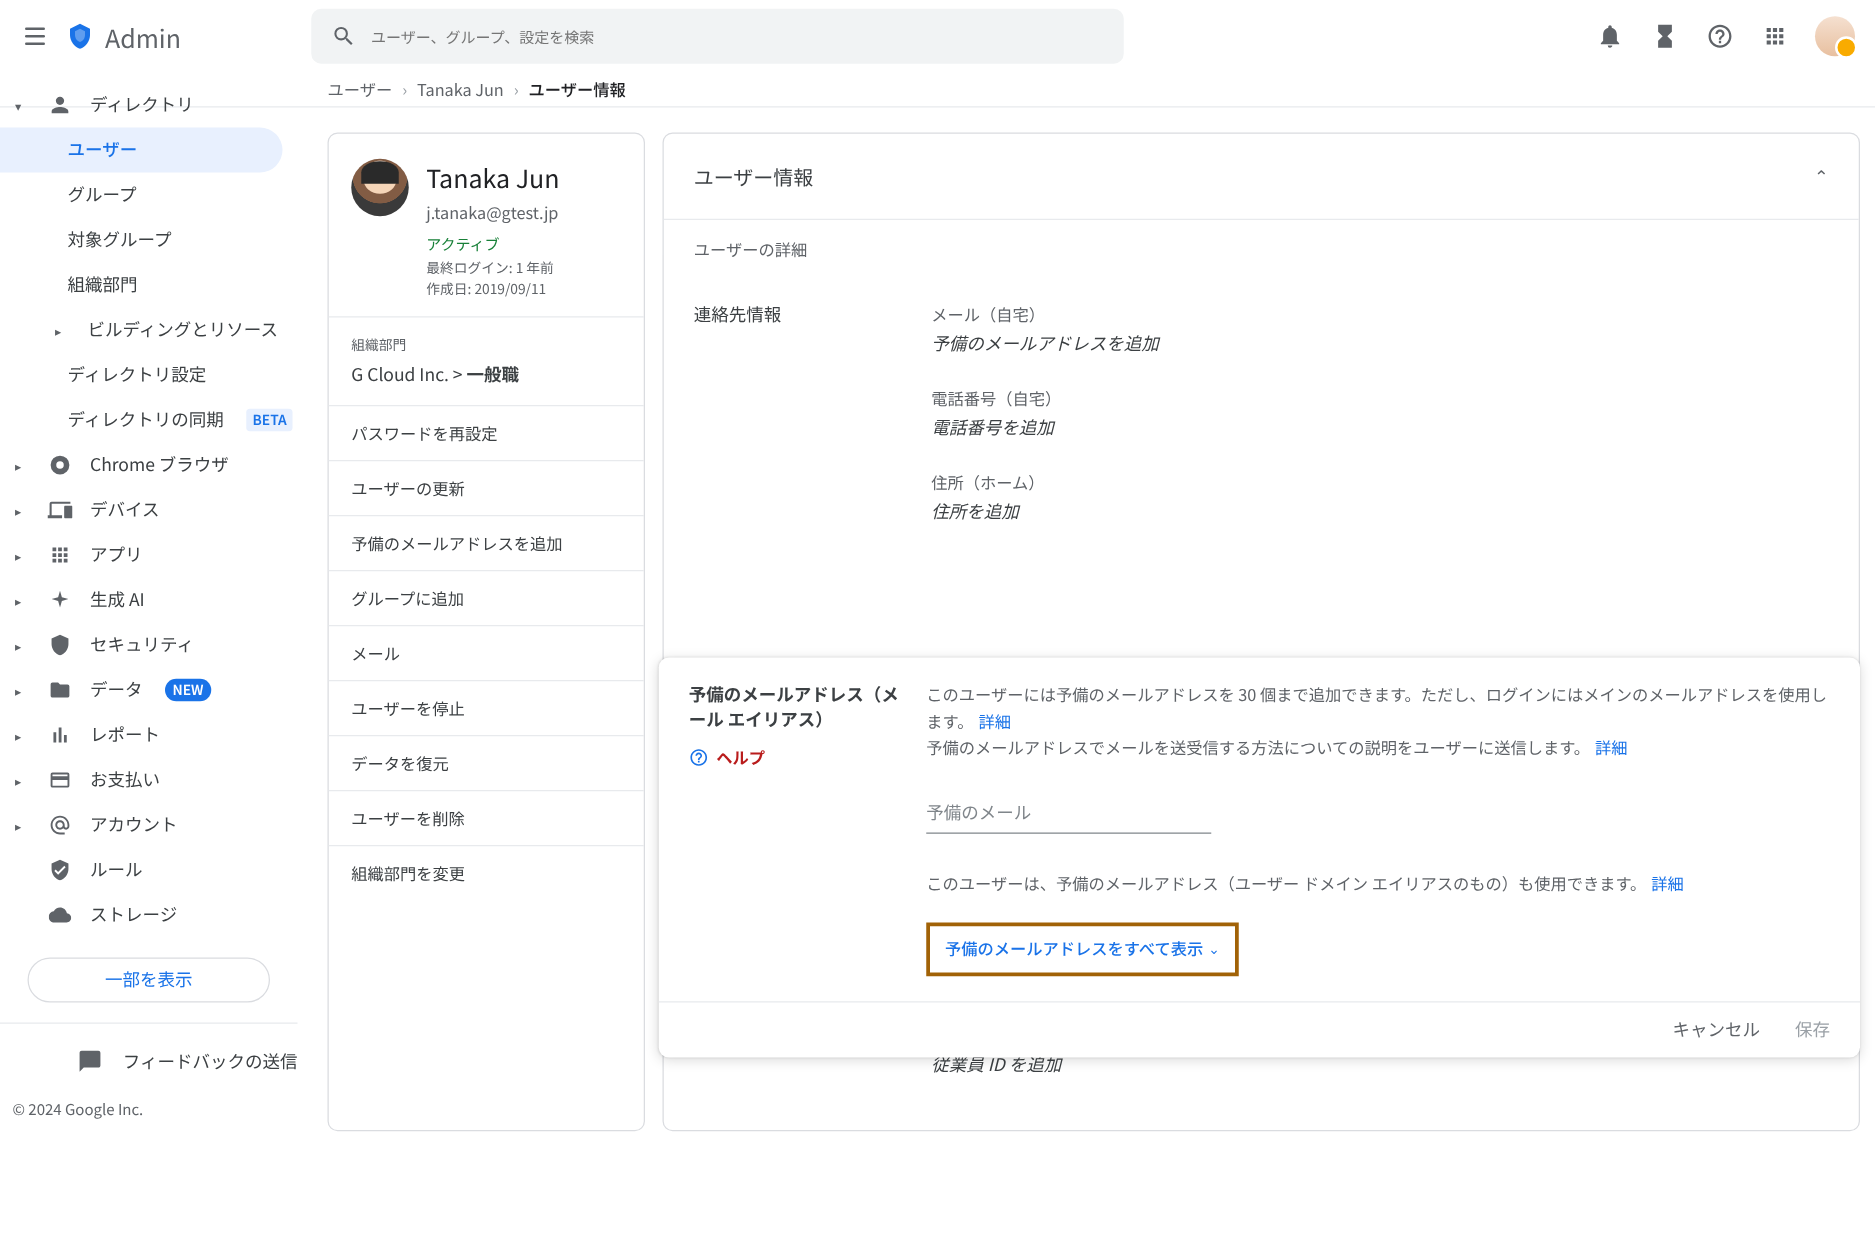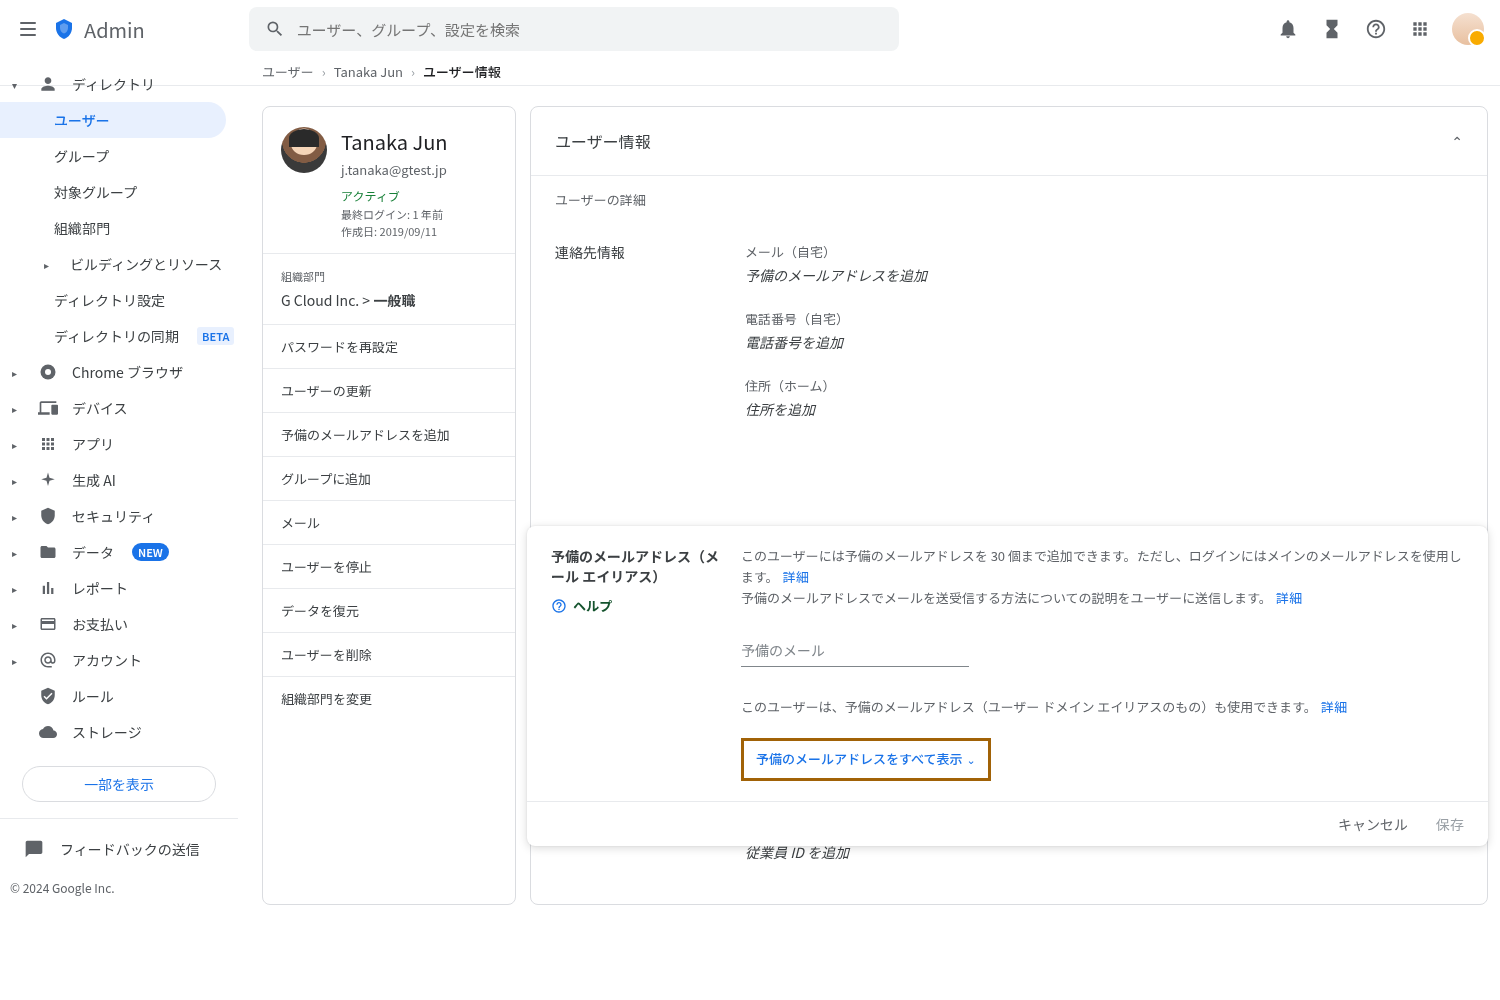--- a/index.html
+++ b/index.html
@@ -5,21 +5,21 @@
 * { margin: 0; padding: 0; box-sizing: border-box; font-family: 'Noto Sans JP', Arial, sans-serif; }
 body { background: #fff; color: #202124; font-size: 14px; }
 
 
 .header { height: 58px; display: flex; align-items: center; padding: 0 16px; gap: 12px; }
 .menu-icon { width: 24px; height: 24px; display: flex; flex-direction: column; justify-content: center; gap: 4px; cursor: pointer; padding: 0 4px;}
 .menu-icon span { height: 2px; background: #5f6368; border-radius: 1px; }
 .logo-wrap { display: flex; align-items: center; gap: 8px; font-size: 20px; color: #5f6368; }
 .logo-svg { width: 24px; height: 24px; }
 .search-bar { flex: 0 0 650px; margin-left: 92px; height: 44px; background: #f1f3f4; border-radius: 8px; display: flex; align-items: center; padding: 0 16px; gap: 12px; color: #5f6368; }
-.search-bar input { border: none; background: transparent; outline: none; flex: 1; font-size: 15px; color: #3c4043; }
+.search-bar input { border: none; background: transparent; outline: none; flex: 1; font-size: 12px; color: #3c4043; }
 .header-spacer { flex: 1; }
 .header-icons { display: flex; align-items: center; gap: 20px; color: #5f6368; }
 .hicon { width: 24px; height: 24px; display: flex; align-items: center; justify-content: center; cursor: pointer; }
 .avatar { width: 32px; height: 32px; border-radius: 50%; background: linear-gradient(#f5e0d0,#e8c0a0); position: relative; }
 .avatar::after { content:''; position:absolute; bottom:-2px; right:-2px; width:14px; height:14px; background:#f9ab00; border-radius:50%; border:2px solid #fff;}
 
 .body-wrap { display: flex; height: calc(100vh - 58px); }
 
 
 .sidebar { width: 238px; border-right: 0; padding-top: 8px; display:flex; flex-direction:column; position:relative;}
@@ -28,21 +28,21 @@
 .side-item.child2 { padding-left: 44px; }
 .side-item.active { background: #e8f0fe; color: #1a73e8; border-radius: 0 18px 18px 0; margin-right: 12px; font-weight:500;}
 .side-arrow { width: 12px; font-size: 10px; color: #5f6368; visibility:hidden;}
 .side-arrow.show{visibility:visible;}
 .side-icon { width: 20px; height: 20px; color: #5f6368; display:flex; align-items:center; justify-content:center;}
 .badge-beta { background:#e8f0fe; color:#1a73e8; font-size:11px; padding:1px 5px; border-radius:3px; font-weight:600; margin-left:4px;}
 .badge-new { background:#1a73e8; color:#fff; font-size:11px; padding:1px 6px; border-radius:9px; font-weight:600; margin-left:4px;}
 .side-bottom { margin-top: 16px; padding: 0 22px;}
 .show-partial-btn { width: 100%; height: 36px; border: 1px solid #dadce0; border-radius: 18px; background: #fff; color: #1a73e8; cursor: pointer; font-size:14px;}
 .sidebar hr { border:none; border-top:1px solid #e8eaed; margin: 16px 0 8px 0;}
-.feedback-item { display:flex; align-items:center; gap:16px; padding: 12px 0 12px 24px; color:#3c4043; cursor:pointer;}
+.feedback-item { display:flex; align-items:center; gap:16px; padding: 12px 0 12px 24px; color:#3c4043; cursor:pointer;justify-content:flex-end;}
 .copyright { padding: 8px 0 0 10px; color:#5f6368; font-size:12px;}
 
 
 .main { flex: 1; background: #fff; overflow-y: auto; border-top: 0;}
 .breadcrumb-bar { height: 30px; border-bottom: 1px solid #e8eaed; padding: 0 0 0 262px; display:flex; align-items:flex-start; gap:8px; color:#5f6368; font-size:13px; margin-top:-2px; padding-top:6px; padding-bottom:18px;}
 .breadcrumb-bar .sep{color:#9aa0a6;}
 .breadcrumb-bar .current{color:#202124; font-weight:500;}
 .content { display:flex; gap:14px; padding: 20px 12px 20px 262px; position:relative;}
 
 
@@ -70,21 +70,21 @@
 .ic-sect-label { width: 170px; font-size:14px; color:#3c4043; flex-shrink:0;}
 .ic-fields { flex:1;}
 .ic-field { margin-bottom: 24px;}
 .ic-field-label { font-size:13px; color:#5f6368; margin-bottom:4px;}
 .ic-field-placeholder { font-size:14px; color:#3c4043; font-style:italic; cursor:pointer;}
 
 
 .alias-card { position:absolute; top:440px; left:527px; right:12px; background:#fff; box-shadow: 0 2px 10px rgba(0,0,0,0.15), 0 0 2px rgba(0,0,0,0.1); border-radius:8px; z-index:10;}
 .alias-body { padding: 20px 24px; display:flex; gap:20px;}
 .alias-left { width: 170px; flex-shrink:0; font-size:14px; color:#3c4043;font-weight:bold;}
-.help-link { margin-top:10px; display:flex; align-items:center; gap:6px; color:#14532d; font-size:13px; cursor:pointer;}
+.help-link { margin-top:10px; display:flex; align-items:center; gap:6px; color:#b91c1c; font-size:13px; cursor:pointer;}
 .alias-right { flex:1; font-size:13px; color:#5f6368; line-height:1.6;}
 .detail-link { color:#1a73e8; cursor:pointer; margin-left:4px;}
 .alias-input-wrap { margin: 26px 0 10px;}
 .alias-input { width: 228px; border:none; border-bottom:1px solid #80868b; padding:6px 0; font-size:14px; outline:none; color:#3c4043;}
 .alias-input::placeholder{color:#80868b;}
 .show-all-block { margin-top: 20px; }
 .show-all-btn { border:3px solid #a16207; padding: 8px 12px; display:inline-flex; align-items:center; gap:4px; color:#1a73e8; font-size:13px; cursor:pointer; font-weight:500;}
 .alias-footer { border-top:1px solid #e8eaed; padding: 12px 24px; display:flex; justify-content:flex-end; gap:28px; font-size:14px;}
 .btn-cancel { color:#5f6368; cursor:pointer;}
 .btn-save { color:#9aa0a6; cursor:default;}

